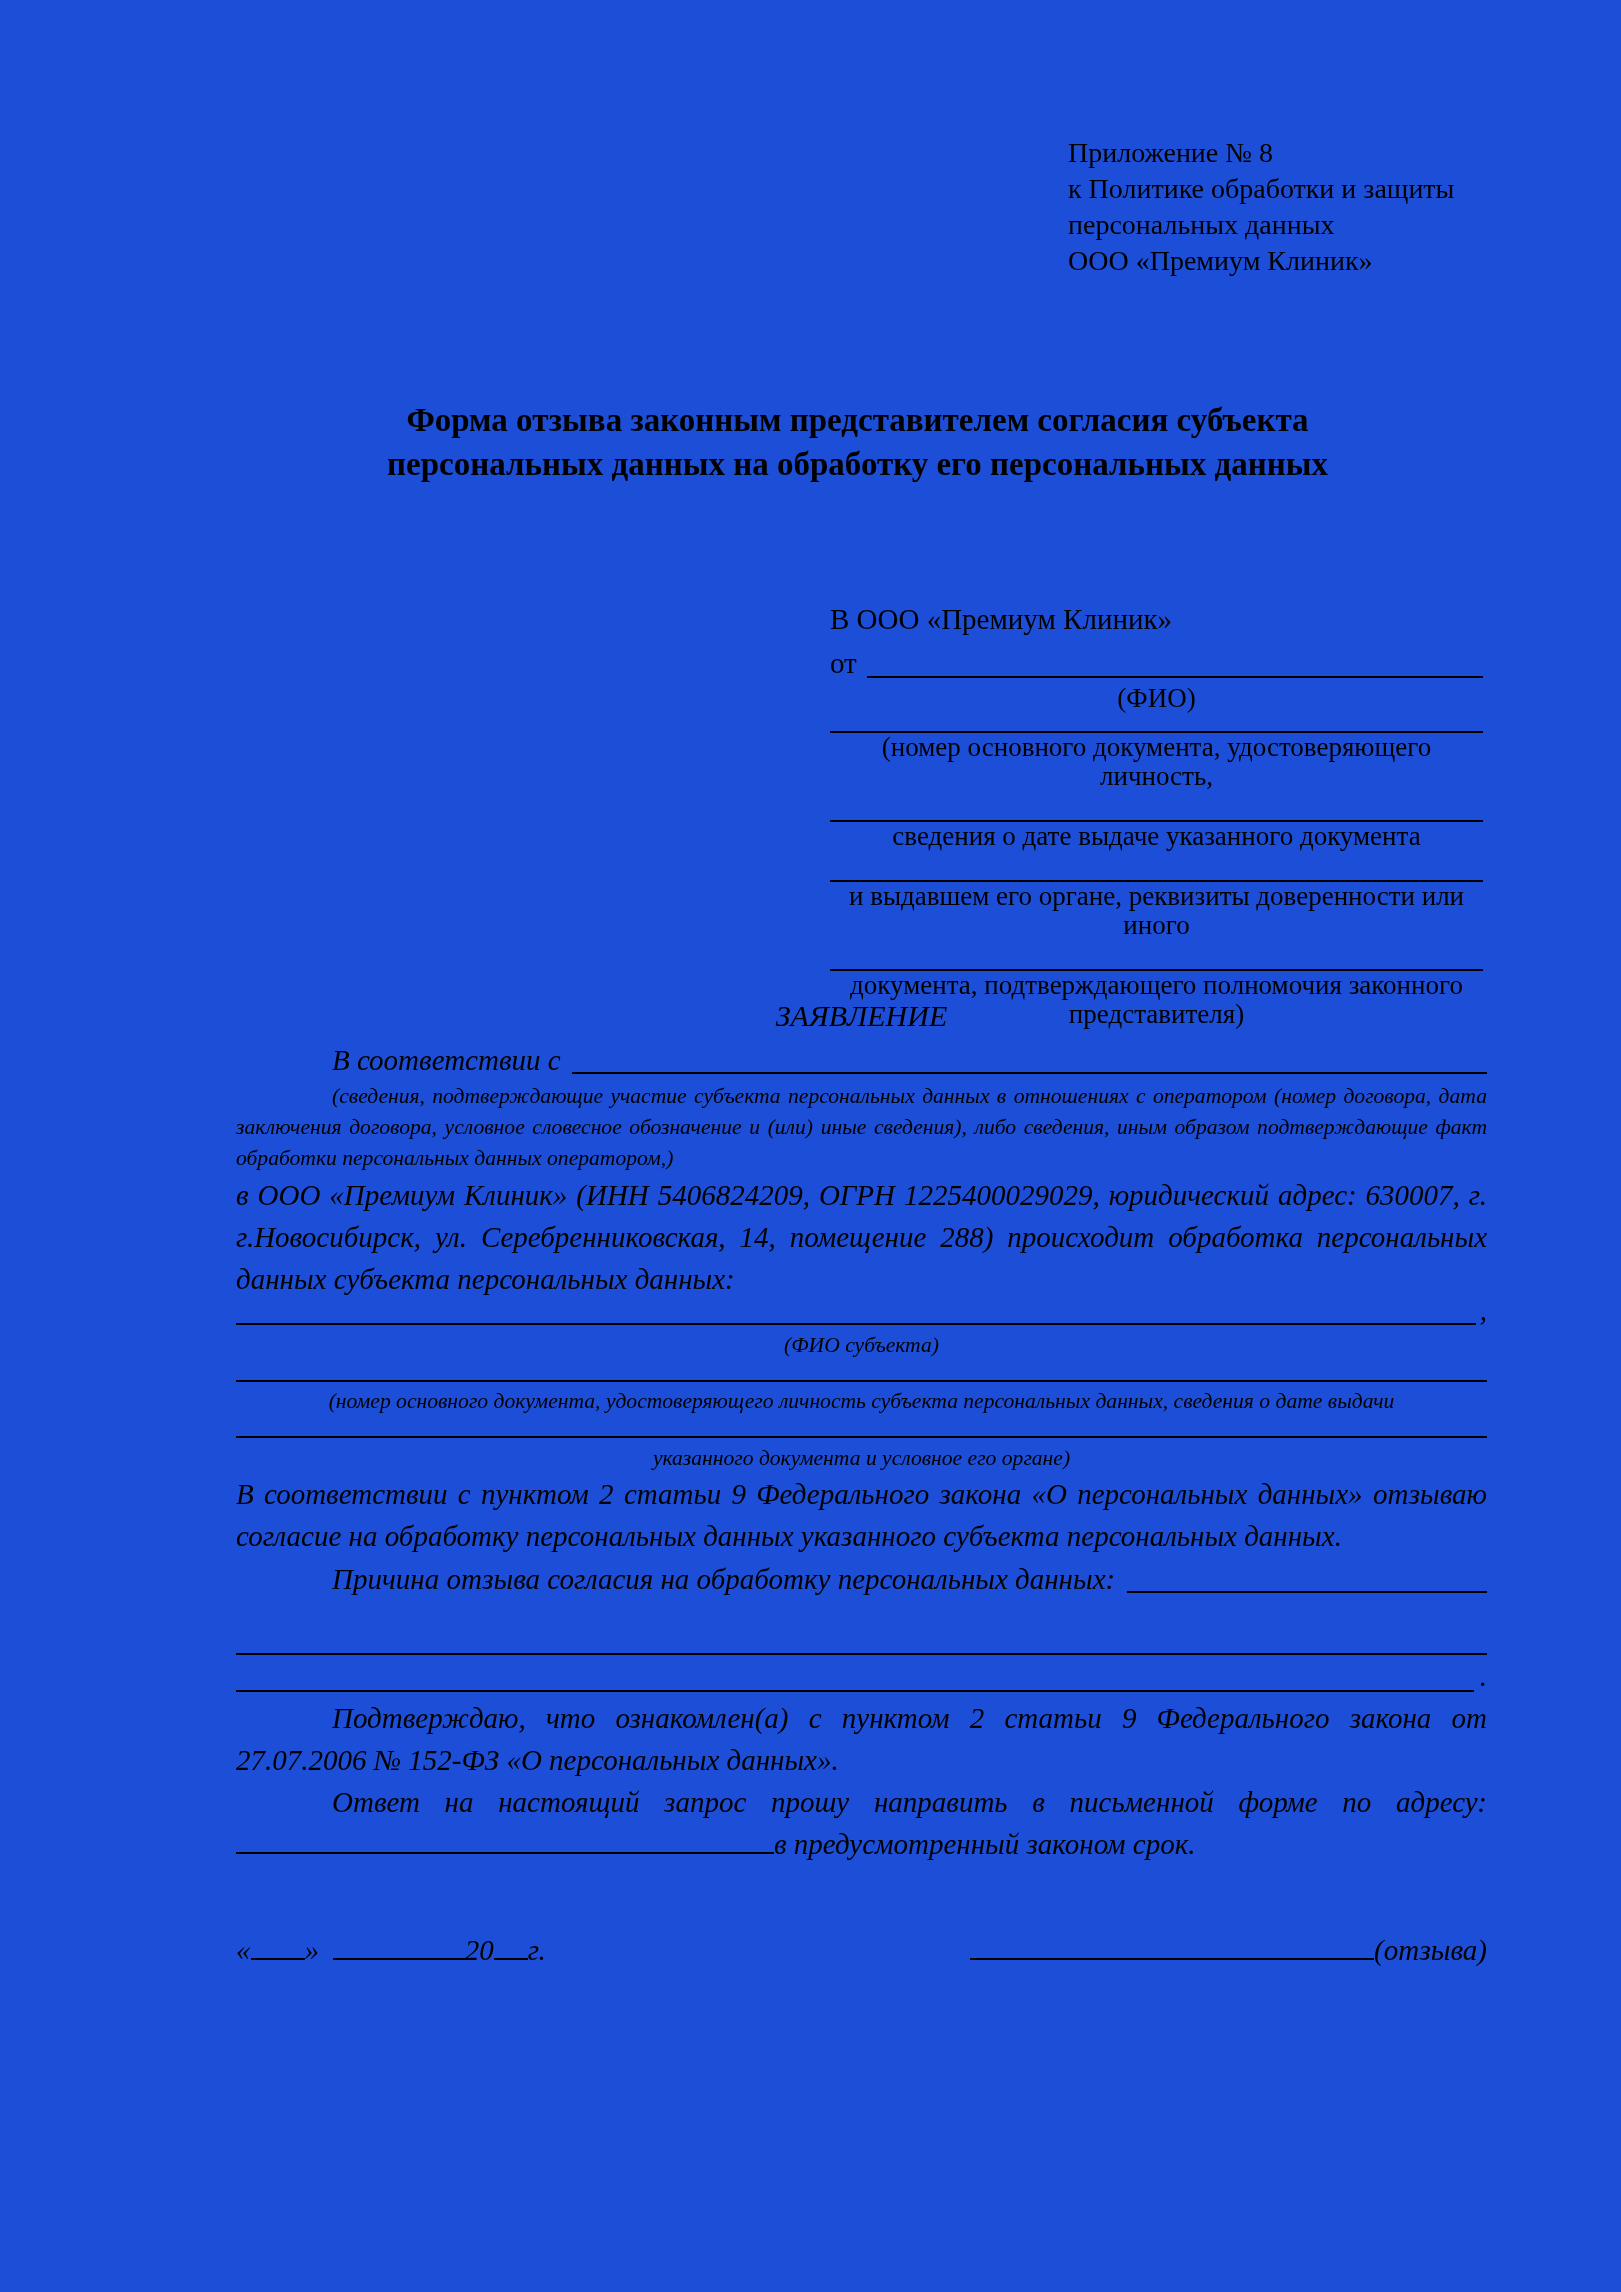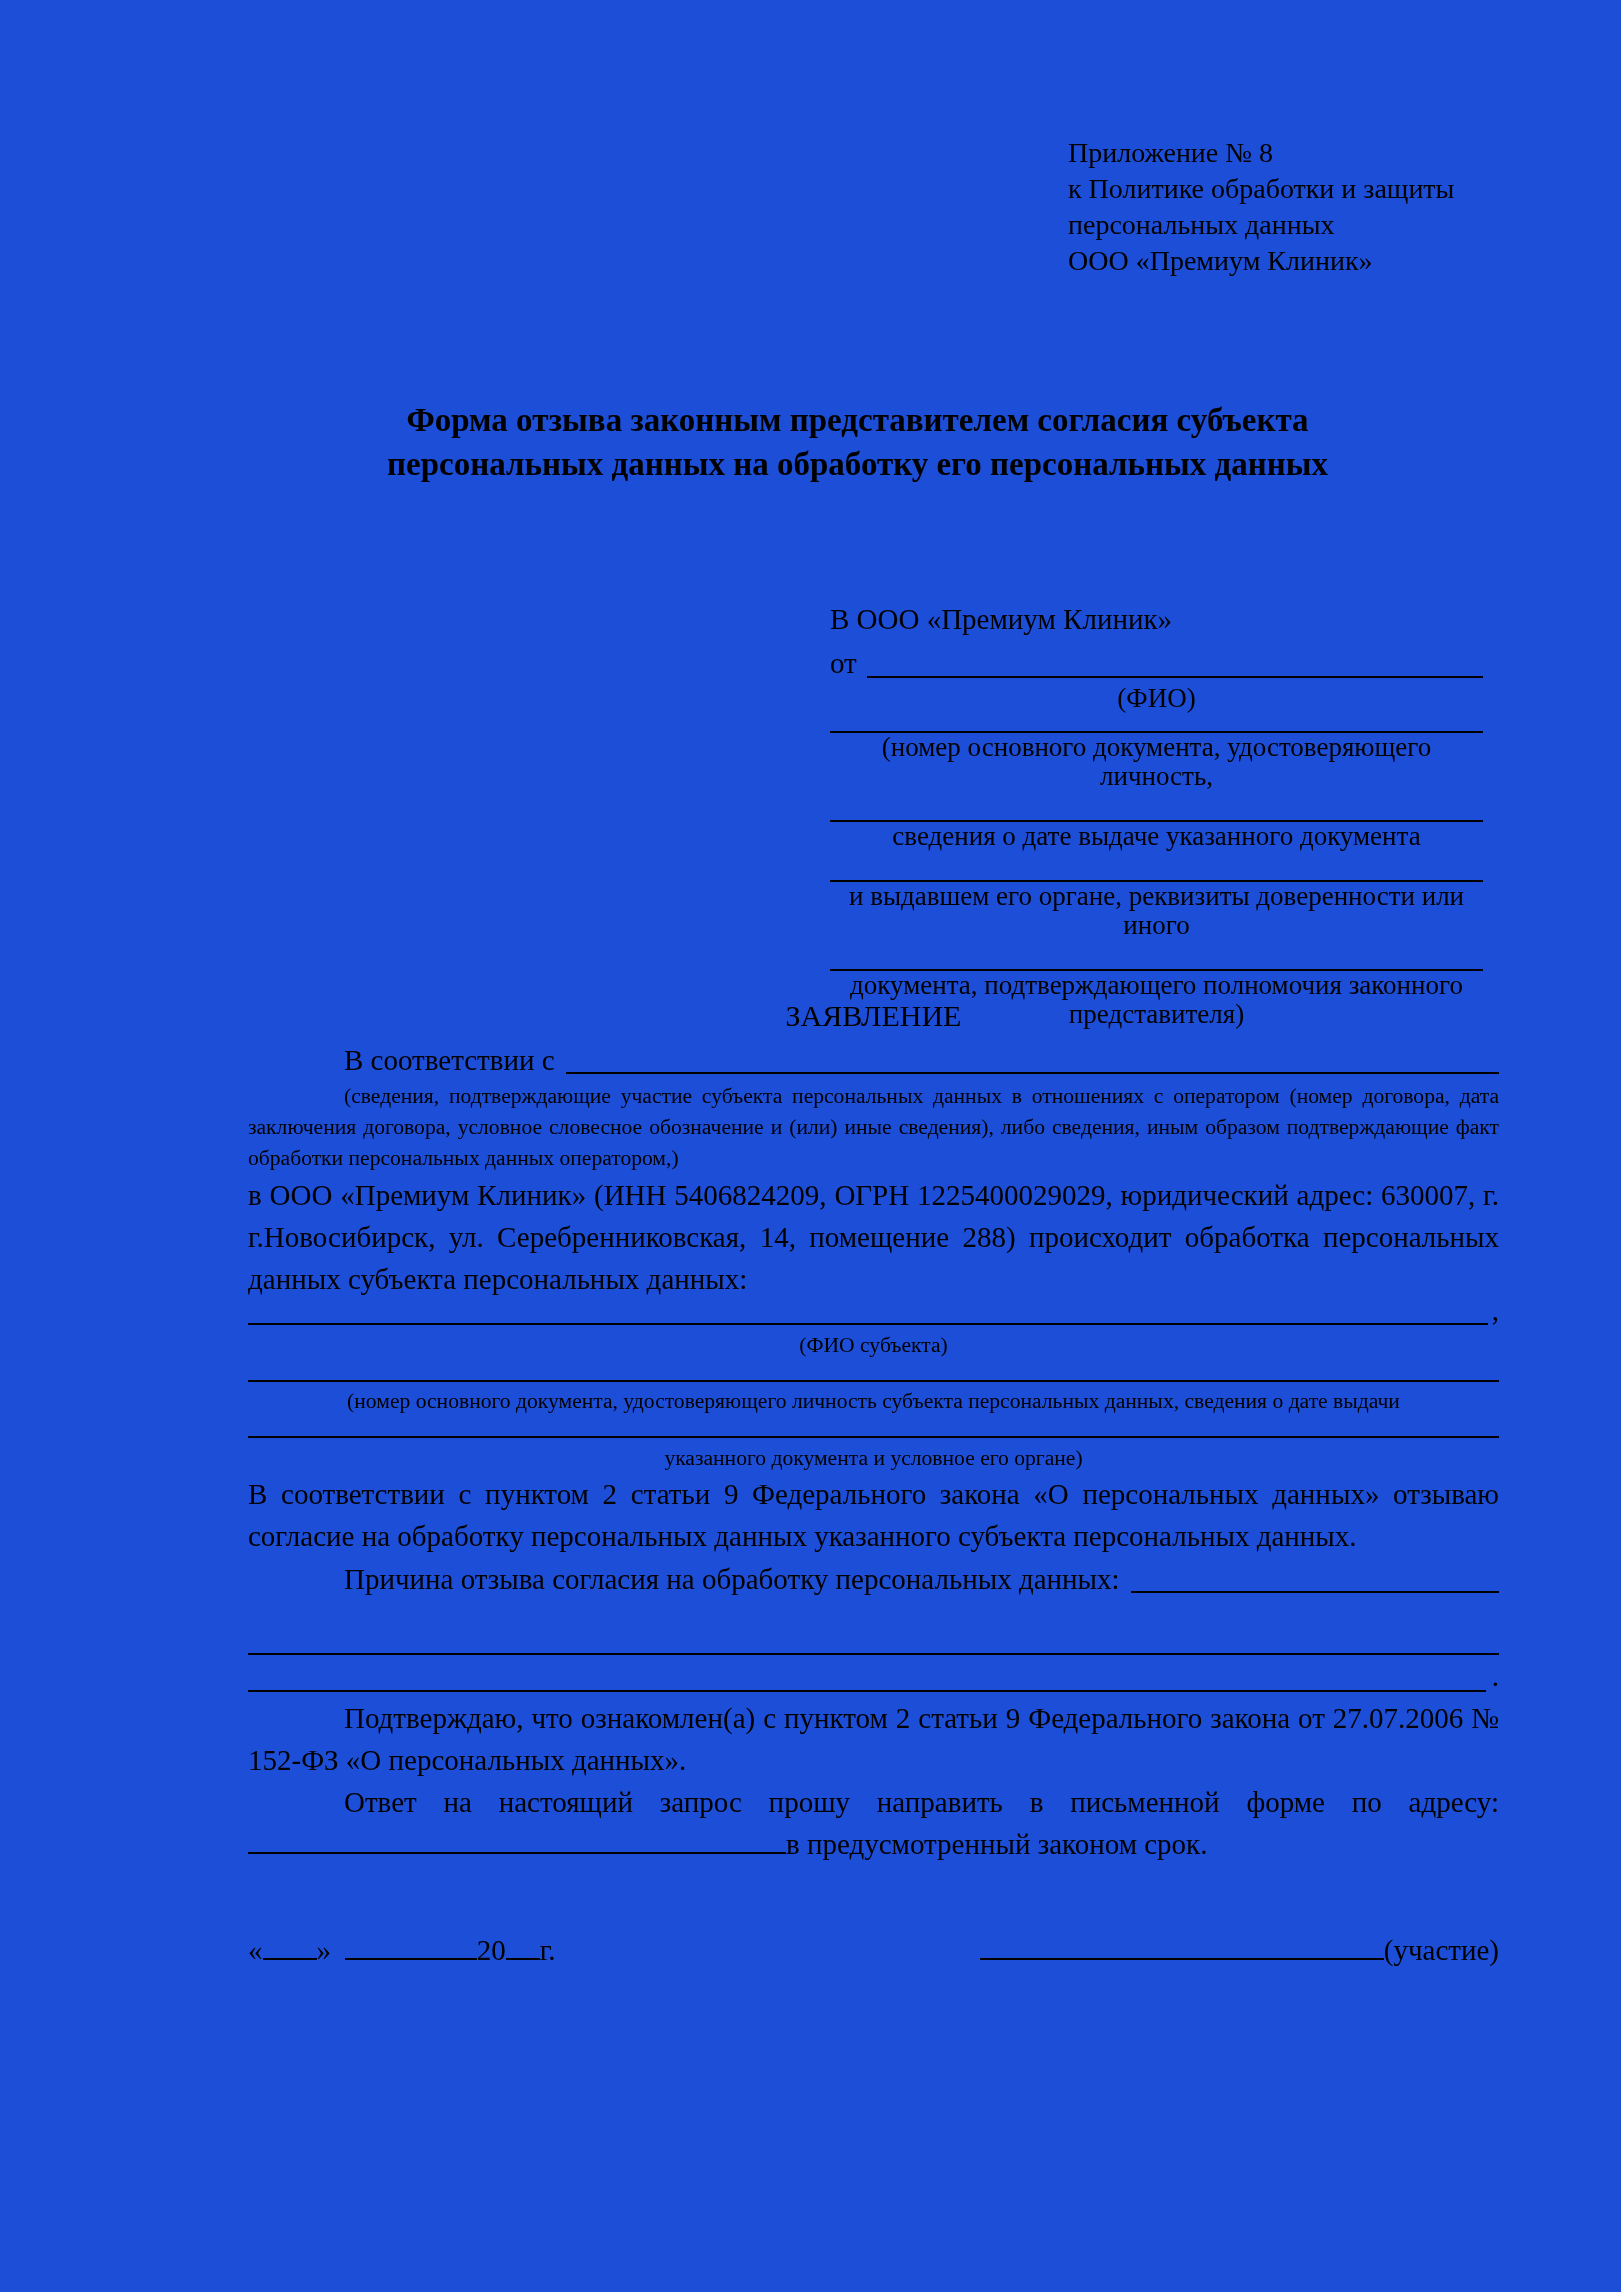--- a/index.html
+++ b/index.html
@@ -28,21 +28,21 @@
   .fillrow { display: flex; align-items: flex-end; }
   .fillrow .linefill { flex: 1 1 auto; border-bottom: 2px solid #000; margin-bottom: 5.9px; }
   .addr-from { height: 43px; }
   .addr-from .linefill { margin-left: 9.8px; }
   .cap { font-size: 27px; line-height: 29px; text-align: center; }
   .blankline { border-bottom: 2px solid #000; }
   .bl-1 { margin-top: 17.6px; }
   .bl-n { margin-top: 29px; }
 
   
-  .statement { position: absolute; left: 16px; top: 995px; width: 1251px; }
+  .statement { position: absolute; left: 4px; top: 995px; width: 1251px; font-style: italic; }
   .stmt-heading { text-align: center; font-size: 30px; line-height: 41px; margin-bottom: 0; }
   .accordance-line { height: 45px; }
   .accordance-line .lead { padding-left: 96px; white-space: nowrap; }
   .accordance-line .linefill { margin-left: 11.8px; margin-bottom: 6.9px; }
   .accordance-cap { font-size: 21.6px; line-height: 31px; text-align: justify; text-indent: 96px; }
   .par { text-align: justify; }
   .subject-row { height: 31px; }
   .subject-row .tail { margin-left: 3.9px; }
   .cap-center { font-size: 21.6px; line-height: 29px; text-align: center; }
   .gap-row { height: 27.4px; }
@@ -150,20 +150,20 @@
       <div class="reply-first">Ответ на настоящий запрос прошу направить в письменной форме по адресу:</div>
       <div>
         <span class="u" style="width:538px"></span><span>в предусмотренный законом срок.</span>
       </div>
 
       <div class="footer-row">
         <div class="date-group">
           <span>«</span><span class="u u-day"></span><span>»</span><span class="u u-month"></span><span>20</span><span class="u u-year"></span><span>г.</span>
         </div>
         <div class="sign-group">
-          <span class="u u-sign"></span><span>(участие)</span>
+          <span class="u u-sign"></span><span>(отзыва)</span>
         </div>
       </div>
     </div>
 
   </div>
 </div>
 
 
 </body></html>

